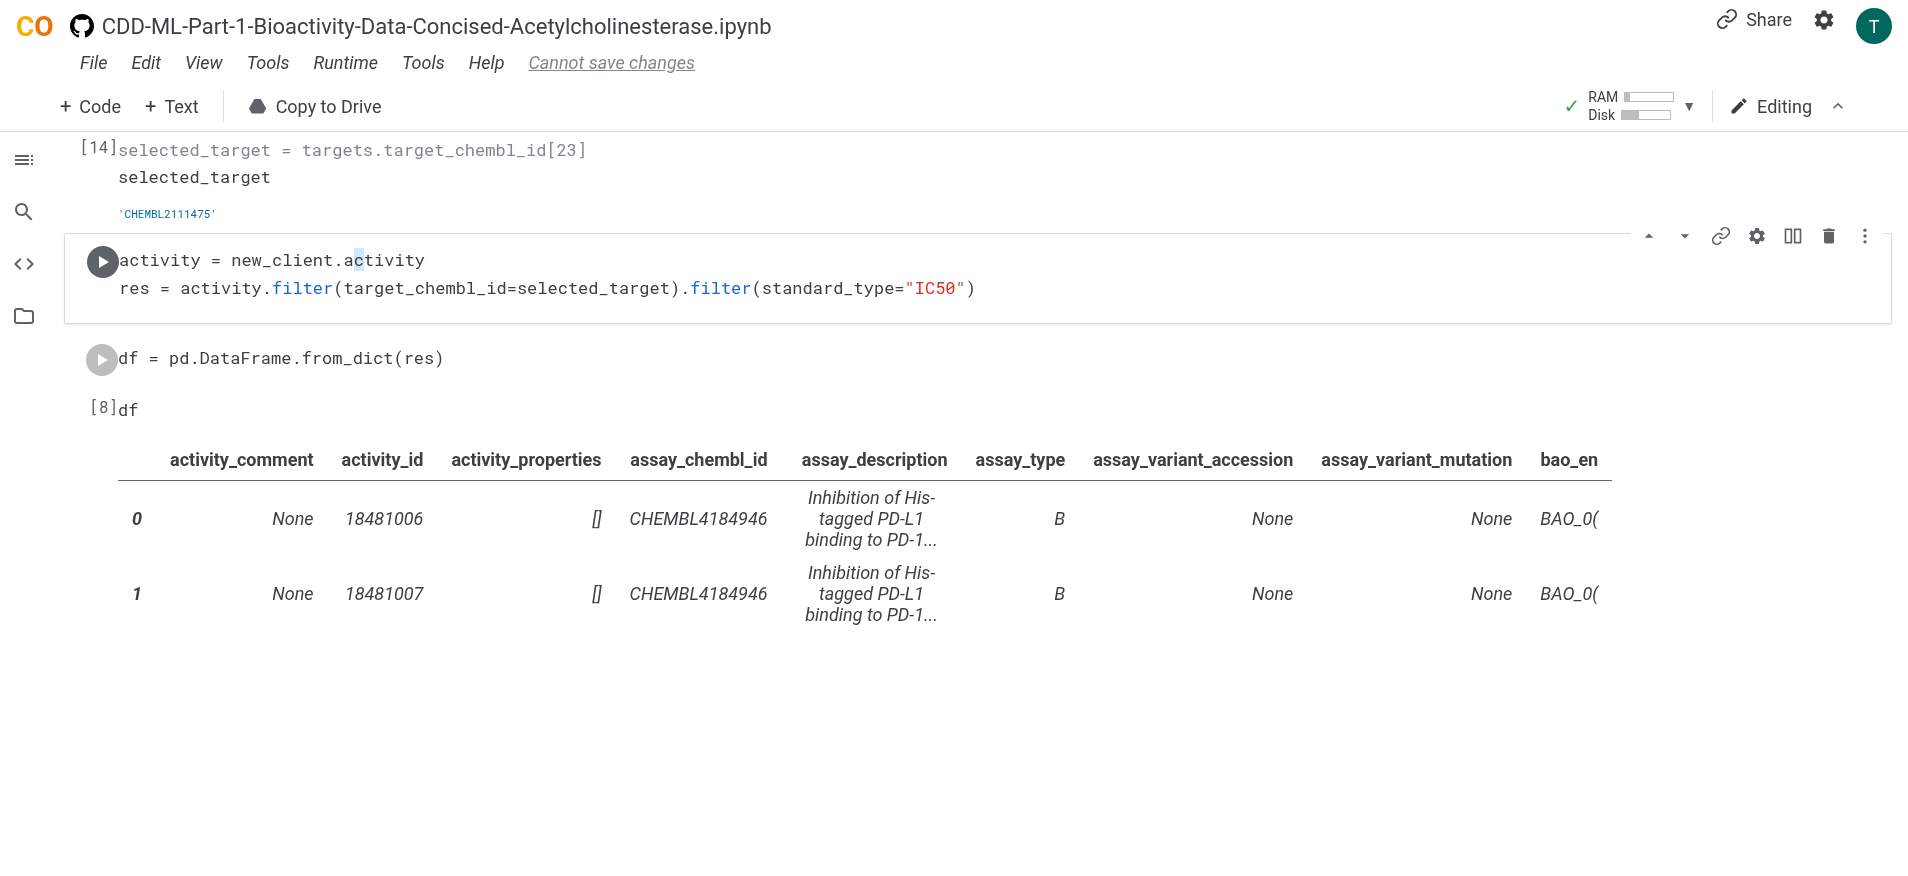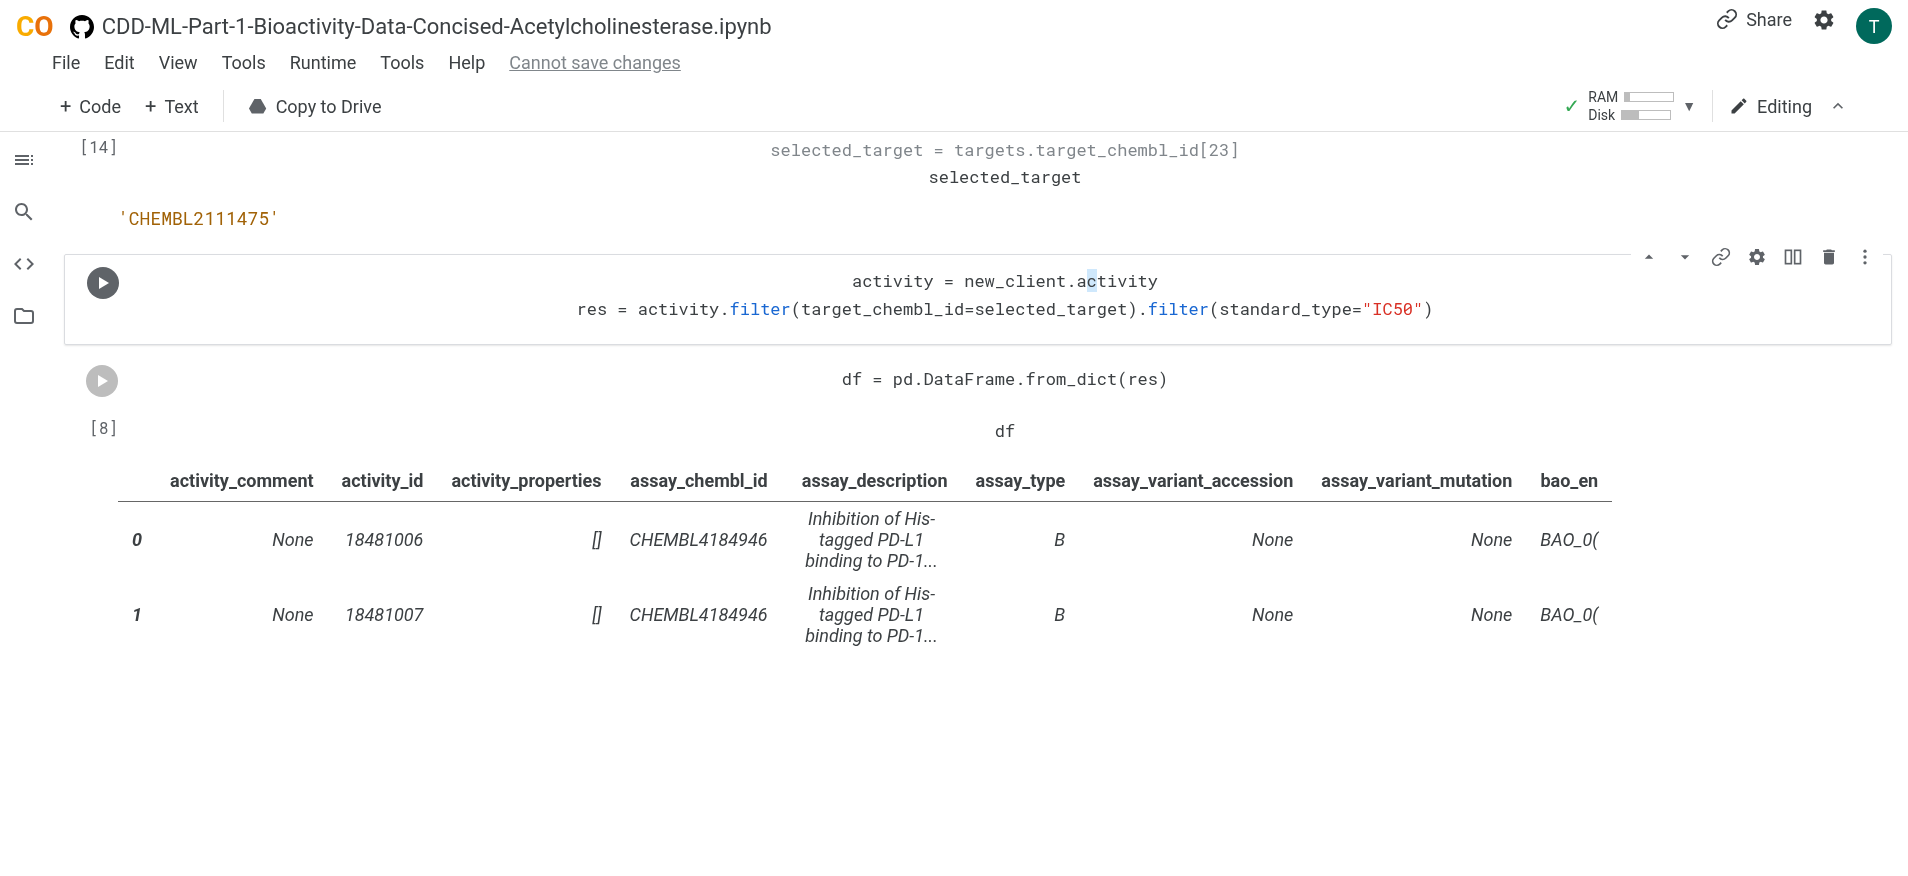--- a/index.html
+++ b/index.html
@@ -3,29 +3,29 @@
 <meta charset="utf-8">
 <style>
 * { margin: 0; padding: 0; box-sizing: border-box; }
 body { font-family: Roboto, Arial, sans-serif; background: #fff; color: #3c4043; overflow-x: hidden; }
 
 .header { display: flex; align-items: center; padding: 8px 16px; gap: 16px; }
 .logo { display: flex; align-items: center; justify-content: flex-end; }
 .logo-co { font-size: 28px; font-weight: bold; }
 .logo-c { color: #f9ab00; }
 .logo-o { color: #e8710a; }
-.title-row { display: flex; align-items: flex-end; gap: 8px; flex: 1; }
+.title-row { display: flex; align-items: center; gap: 8px; flex: 1; }
 .gh-icon { width: 24px; height: 24px; }
 .title { font-size: 22px; color: #3c4043; font-weight: 400; }
 .header-right { display: flex; align-items: flex-start; gap: 20px; margin-left: auto; }
 .share-btn { display: flex; align-items: center; gap: 8px; font-size: 18px; color: #3c4043; cursor: pointer; }
 .gear-icon { width: 24px; height: 24px; cursor: pointer; }
 .avatar { width: 36px; height: 36px; border-radius: 50%; background: #00695c; color: #fff; display: flex; align-items: center; justify-content: center; font-size: 18px; cursor: pointer; }
 
-.menubar { display: flex; align-items: center; gap: 24px; padding: 0 52px 8px; font-size: 18px; color: #3c4043; }
+.menubar { display: flex; align-items: center; gap: 24px; padding: 0 80px 8px; font-size: 18px; color: #3c4043; font-style: italic; }
 .menubar span { cursor: pointer; }
 .cannot-save { color: #80868b; text-decoration: underline; }
 
 .toolbar { display: flex; align-items: center; padding: 8px 60px; border-bottom: 1px solid #e0e0e0; gap: 24px; }
 .tool-btn { display: flex; align-items: center; gap: 8px; font-size: 18px; color: #3c4043; cursor: pointer; }
 .tool-btn .plus { font-size: 20px; }
 .divider { width: 1px; height: 32px; background: #e0e0e0; }
 .toolbar-right { margin-left: auto; display: flex; align-items: center; gap: 16px; }
 .status { display: flex; align-items: center; gap: 8px; font-size: 14px; color: #3c4043; }
 .check { color: #34a853; font-size: 20px; }
@@ -42,22 +42,22 @@
 
 .content { flex: 1; padding: 0 16px 16px; overflow-x: auto; }
 
 .cell { display: flex; margin-bottom: 12px; align-items: flex-start; }
 .cell-gutter { width: 54px; display: flex; flex-direction: column; align-items: flex-end; padding-top: 4px; }
 .run-btn { width: 32px; height: 32px; border-radius: 50%; background: #5f6368; display: flex; align-items: center; justify-content: center; cursor: pointer; }
 .run-btn.light { background: #bdbdbd; }
 .run-triangle { width: 0; height: 0; border-left: 10px solid #fff; border-top: 6px solid transparent; border-bottom: 6px solid transparent; margin-left: 2px; }
 .exec-count { font-family: 'Roboto Mono', monospace; font-size: 16px; color: #5f6368; }
 .cell-body { flex: 1; font-family: 'Roboto Mono', monospace; font-size: 17px; line-height: 1.6; padding: 4px 0; }
-.code-line { white-space: pre; text-align: center; }
-.output { padding-left: 54px; font-family: 'Roboto Mono', monospace; font-size: 18px; color: #a16207; margin-bottom: 24px; }
+.code-line { white-space: pre; }
+.output { padding-left: 54px; font-family: 'Roboto Mono', monospace; font-size: 11px; color: #0369a1; margin-bottom: 12px; }
 .text-cell { padding-left: 12px; font-size: 20px; color: #3c4043; margin: 20px 0 24px; line-height: 1.5; }
 .text-cell em { font-style: italic; }
 
 .cell-wrapper { position: relative; }
 .cell-focused { border: 1px solid #dadce0; border-radius: 2px; box-shadow: 0 1px 2px rgba(0,0,0,0.1); padding: 8px 0; }
 .cell-focused .cell-gutter { padding-left: 4px; }
 .cell-toolbar { position: absolute; top: -12px; right: 8px; display: flex; gap: 16px; background: #fff; padding: 4px 8px; align-items: center; }
 .cell-tool-icon { width: 20px; height: 20px; cursor: pointer; color: #5f6368; }
 .str { color: #d93025; }
 .fn { color: #1967d2; }

